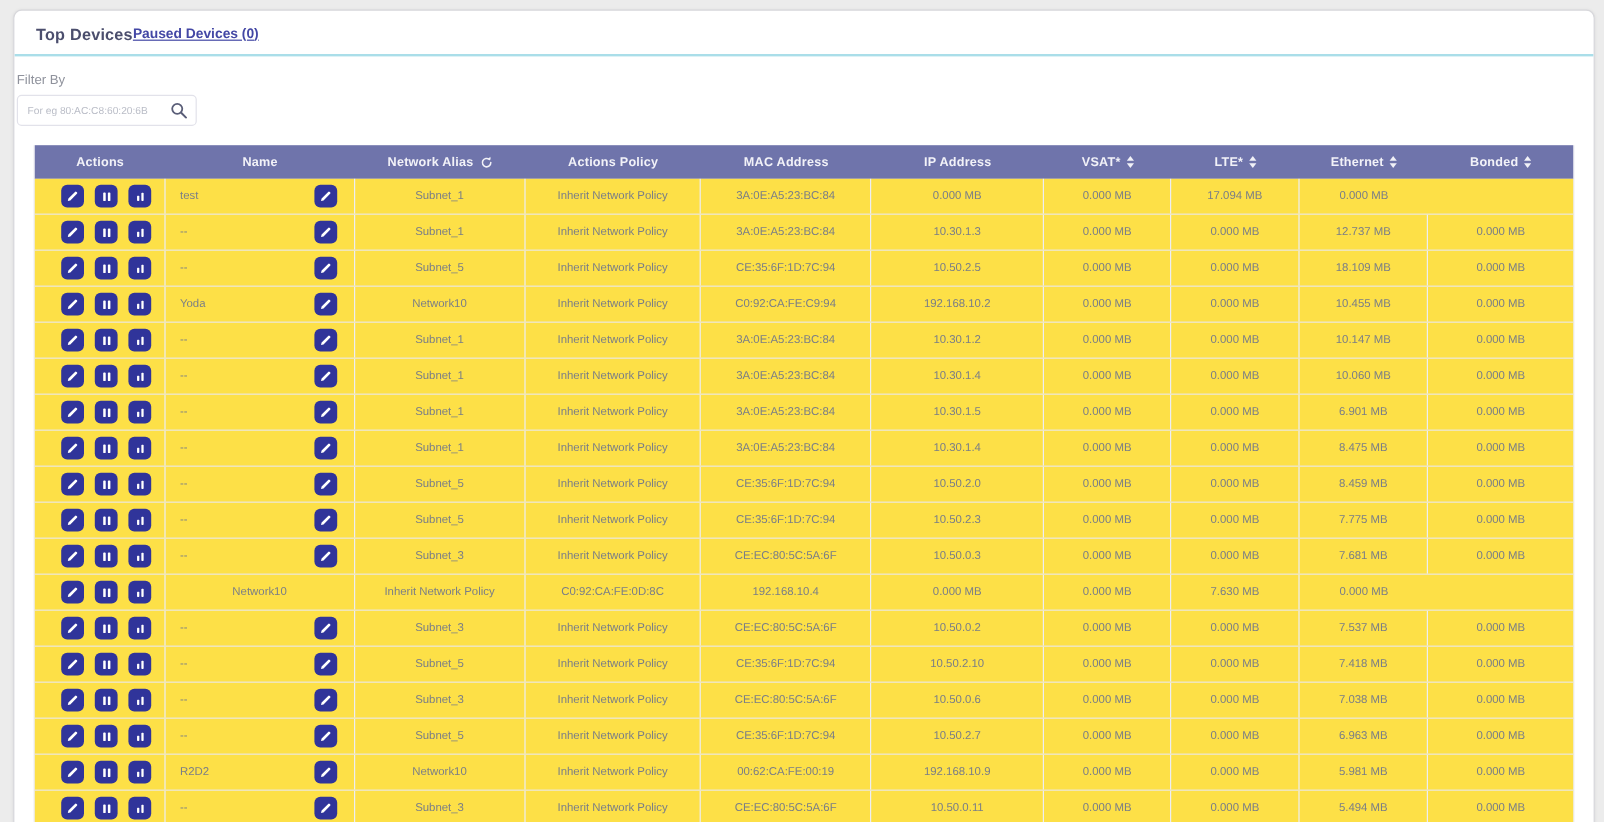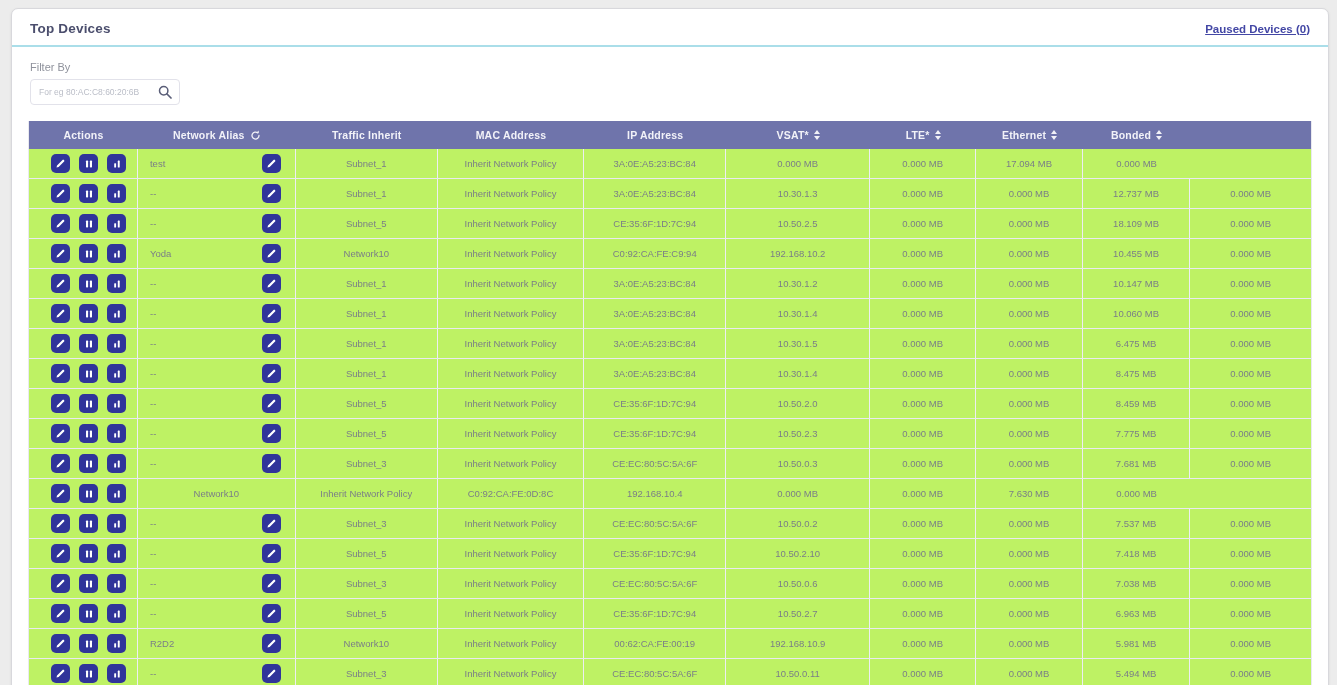--- a/index.html
+++ b/index.html
@@ -1,41 +1,41 @@
 <!DOCTYPE html>
 <html><head>
 <meta charset="utf-8">
 <style>
   * { margin:0; padding:0; box-sizing:border-box; }
   html,body { width:1337px; height:685px; overflow:hidden;
     font-family:"Liberation Sans", sans-serif; background:#ececec; }
   .card { position:absolute; left:11px; top:8px; width:1318px; height:700px;
     background:#ffffff; border:1px solid #d8d8dc; border-radius:7px;
     box-shadow:0 1px 3px rgba(0,0,0,.08); overflow:hidden; }
-  .card-header { display:flex; justify-content:space-between; align-items:center;
+  .card-header { display:flex; align-items:center;
     padding:12px 18px 9px 18px; }
   .title { font-size:13.5px; font-weight:bold; color:#4b4e6d; letter-spacing:.2px; }
   .paused-link { font-size:11.5px; font-weight:bold; color:#4347a5;
     text-decoration:underline; cursor:pointer; }
   .divider { height:2px; background:#aadee9; width:100%; }
-  .filter-wrap { padding:14px 18px 12px 18px; }
+  .filter-wrap { padding:14px 18px 12px 2px; }
   .filter-label { font-size:11px; color:#8f929c; margin-bottom:6px; }
   .search-box { position:relative; width:150px; }
   .search-input { width:150px; height:26px; border:1px solid #e2e2ea; border-radius:4px;
     font-size:8.5px; color:#6b6f76; padding:0 28px 0 8px; outline:none;
     font-family:"Liberation Sans", sans-serif; }
   .search-input::placeholder { color:#babdc7; }
   .search-icon { position:absolute; right:8px; top:6px; width:14px; height:14px; cursor:pointer; }
   .table { margin:4px 16px; border:1px solid #e9e9f0; border-top:none; }
   .grid { display:grid;
     grid-template-columns:8.5% 12.3% 11.1% 11.4% 11.1% 11.2% 8.3% 8.3% 8.4% 9.4%; }
   .thead { background:#6f74ab; height:28px; }
   .th { display:flex; align-items:center; justify-content:center; gap:5px;
     color:#f2f2f8; font-size:10.5px; font-weight:bold; letter-spacing:.2px; }
-  .tr { height:30px; border-bottom:1px solid #e9e9f0; background:#bef264; }
+  .tr { height:30px; border-bottom:1px solid #e9e9f0; background:#fde047; }
   .td { display:flex; align-items:center; justify-content:center;
     font-size:9.5px; color:#7a7e87; border-right:1px solid #ededf3; overflow:hidden; }
   .td:last-child { border-right:none; }
   .td.actions { justify-content:flex-start; padding-left:22px; gap:9px; }
   .td.name-cell { justify-content:space-between; padding:0 14px 0 12px; }
   .icon-btn { width:19px; height:19px; border:none; border-radius:5px; background:#30349a;
     display:flex; align-items:center; justify-content:center; cursor:pointer; padding:0; }
   .sort { display:flex; flex-direction:column; gap:2px; cursor:pointer; }
   .sort i { display:block; width:0; height:0; border-left:3.5px solid transparent;
     border-right:3.5px solid transparent; }
@@ -63,28 +63,31 @@
       </svg>
     </div>
   </div>
 
   <div class="table">
     <div class="thead grid" id="thead">
         <div class="th">
           <span>Actions</span>
         </div>
         <div class="th">
+          <span>Name</span>
+        </div>
+        <div class="th">
           <span>Network Alias</span>
           <svg class="refresh-svg" width="11" height="11" viewBox="0 0 11 11">
             <path d="M9 5.5 a3.5 3.5 0 1 1 -1.2 -2.6" fill="none" stroke="#f2f2f8" stroke-width="1.3" stroke-linecap="round"></path>
             <path d="M8.6 0.6 L8.9 3 L6.6 2.6 Z" fill="#f2f2f8"></path>
           </svg>
         </div>
         <div class="th">
-          <span>Traffic Inherit</span>
+          <span>Actions Policy</span>
         </div>
         <div class="th">
           <span>MAC Address</span>
         </div>
         <div class="th">
           <span>IP Address</span>
         </div>
         <div class="th">
           <span>VSAT*</span>
           <span class="sort">
@@ -363,21 +366,21 @@
           <path d="M1.5 9.5 L2 7.4 L7.5 1.9 a0.9 0.9 0 0 1 1.3 0 l0.3 0.3 a0.9 0.9 0 0 1 0 1.3 L3.6 9 Z" fill="#ffffff"></path>
         </svg>
       </button>
     </div>
     <div class="td">Subnet_1</div>
     <div class="td">Inherit Network Policy</div>
     <div class="td">3A:0E:A5:23:BC:84</div>
     <div class="td">10.30.1.5</div>
     <div class="td">0.000 MB</div>
     <div class="td">0.000 MB</div>
-    <div class="td">6.475 MB</div>
+    <div class="td">6.901 MB</div>
     <div class="td">0.000 MB</div>
   </div>
         <div class="tr grid">
     <div class="td actions">
       <button class="icon-btn" title="">
         <svg width="11" height="11" viewBox="0 0 11 11">
           <path d="M1.5 9.5 L2 7.4 L7.5 1.9 a0.9 0.9 0 0 1 1.3 0 l0.3 0.3 a0.9 0.9 0 0 1 0 1.3 L3.6 9 Z" fill="#ffffff"></path>
         </svg>
       </button>
       <button class="icon-btn" title="">

